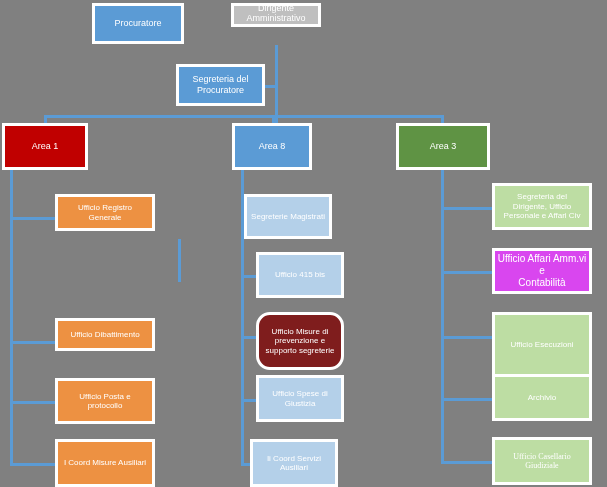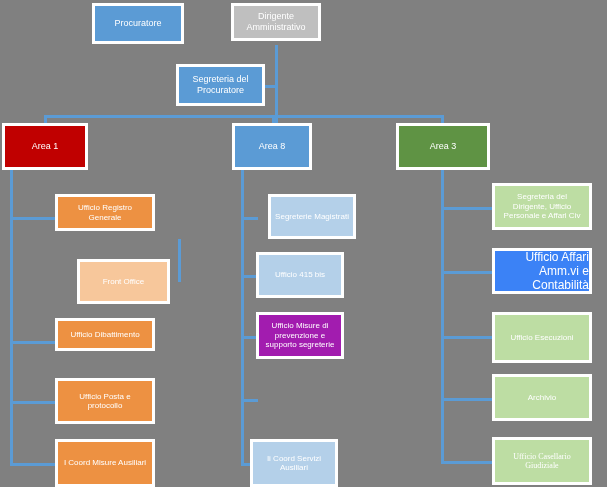--- a/index.html
+++ b/index.html
@@ -49,62 +49,63 @@
 
 <div id="chart">
 
 <div class="conn v" style="left: 275px; top: 45px; height: 78px; background: rgb(91, 155, 213);"></div>
     <div class="conn h" style="left: 265px; top: 85px; width: 11px; background: rgb(91, 155, 213);"></div>
     <div class="conn h" style="left: 44px; top: 115px; width: 400px; background: rgb(91, 155, 213);"></div>
     <div class="conn v" style="left: 44px; top: 115px; height: 9px; background: rgb(91, 155, 213);"></div>
     <div class="conn v" style="left: 272px; top: 115px; height: 9px; background: rgb(91, 155, 213);"></div>
     <div class="conn v" style="left: 441px; top: 115px; height: 9px; background: rgb(91, 155, 213);"></div>
     <div class="node" style="left: 92px; top: 3px; width: 92px; height: 41px; background: rgb(91, 155, 213); font-size: 9px;"><span>Procuratore</span></div>
-    <div class="node" style="left: 231px; top: 3px; width: 90px; height: 38px; background: rgb(191, 191, 191); font-size: 9px;"><span>Dirigente
+    <div class="node" style="left: 231px; top: 3px; width: 90px; height: 24px; background: rgb(191, 191, 191); font-size: 9px; align-items: flex-end;"><span>Dirigente
 Amministrativo</span></div>
     <div class="node" style="left: 176px; top: 64px; width: 89px; height: 42px; background: rgb(91, 155, 213); font-size: 9px;"><span>Segreteria del
 Procuratore</span></div>
     <div class="node" style="left: 2px; top: 123px; width: 86px; height: 47px; background: rgb(192, 0, 0); font-size: 9px;"><span>Area 1</span></div>
     <div class="node" style="left: 232px; top: 123px; width: 80px; height: 47px; background: rgb(91, 155, 213); font-size: 9px;"><span>Area 8</span></div>
     <div class="node" style="left: 396px; top: 123px; width: 94px; height: 47px; background: rgb(95, 147, 68); font-size: 9px;"><span>Area 3</span></div>
     <div class="conn v" style="left: 10px; top: 170px; height: 296px; background: rgb(91, 155, 213);"></div>
     <div class="conn h" style="left: 10px; top: 217px; width: 47px; background: rgb(91, 155, 213);"></div>
     <div class="node" style="left: 55px; top: 194px; width: 100px; height: 37px; background: rgb(237, 145, 66); font-size: 8px;"><span>Ufficio Registro
 Generale</span></div>
     <div class="conn v" style="left: 178px; top: 239px; height: 43px; background: rgb(91, 155, 213);"></div>
     <div class="conn h" style="left: 178px; top: 282px; background: rgb(91, 155, 213);"></div>
-    <div class="node" style="left: 77px; top: 259px; width: 93px; height: 45px; background: rgb(247, 199, 155); font-size: 8px;"><span>Front Office</span></div>
     <div class="conn h" style="left: 10px; top: 341px; width: 47px; background: rgb(91, 155, 213);"></div>
     <div class="node" style="left: 55px; top: 318px; width: 100px; height: 33px; background: rgb(237, 145, 66); font-size: 8px;"><span>Ufficio Dibattimento</span></div>
     <div class="conn h" style="left: 10px; top: 401px; width: 47px; background: rgb(91, 155, 213);"></div>
     <div class="node" style="left: 55px; top: 378px; width: 100px; height: 46px; background: rgb(237, 145, 66); font-size: 8px;"><span>Ufficio Posta e
 protocollo</span></div>
     <div class="conn h" style="left: 10px; top: 463px; width: 47px; background: rgb(91, 155, 213);"></div>
     <div class="node" style="left: 55px; top: 439px; width: 100px; height: 48px; background: rgb(237, 145, 66); font-size: 8px;"><span>I Coord Misure Ausiliari</span></div>
     <div class="conn v" style="left: 241px; top: 170px; height: 296px; background: rgb(91, 155, 213);"></div>
     <div class="conn h" style="left: 241px; top: 217px; width: 17px; background: rgb(91, 155, 213);"></div>
-    <div class="node" style="left: 268px; top: 194px; width: 88px; height: 45px; background: rgb(180, 208, 233); font-size: 8px; align-items: center;"><span>Segreterie Magistrati</span></div>
+    <div class="node" style="left: 244px; top: 194px; width: 88px; height: 45px; background: rgb(180, 208, 233); font-size: 8px; align-items: center;"><span>Segreterie Magistrati</span></div>
     <div class="conn h" style="left: 241px; top: 275px; width: 17px; background: rgb(91, 155, 213);"></div>
     <div class="node" style="left: 256px; top: 252px; width: 88px; height: 46px; background: rgb(180, 208, 233); font-size: 8px;"><span>Ufficio 415 bis</span></div>
     <div class="conn h" style="left: 241px; top: 336px; width: 17px; background: rgb(91, 155, 213);"></div>
-    <div class="node" style="left: 256px; top: 312px; width: 88px; height: 47px; background: #a21caf; font-size: 8px;"><span>Ufficio Misure di
+    <div class="node" style="left: 256px; top: 312px; width: 88px; height: 58px; background: #7f1d1d; font-size: 8px; border-radius: 14px;"><span>Ufficio Misure di
 prevenzione e
 supporto segreterie</span></div>
     <div class="conn h" style="left: 241px; top: 399px; width: 17px; background: rgb(91, 155, 213);"></div>
+    <div class="node" style="left: 256px; top: 375px; width: 88px; height: 47px; background: rgb(180, 208, 233); font-size: 8px;"><span>Ufficio Spese di
+Giustizia</span></div>
     <div class="conn h" style="left: 241px; top: 463px; width: 17px; background: rgb(91, 155, 213);"></div>
     <div class="node" style="left: 250px; top: 439px; width: 88px; height: 48px; background: rgb(180, 208, 233); font-size: 8px;"><span>Ii Coord Servizi
 Ausiliari</span></div>
     <div class="conn v" style="left: 441px; top: 170px; height: 294px; background: rgb(91, 155, 213);"></div>
     <div class="conn h" style="left: 441px; top: 207px; width: 53px; background: rgb(91, 155, 213);"></div>
     <div class="node" style="left: 492px; top: 183px; width: 100px; height: 47px; background: rgb(189, 221, 163); font-size: 8px;"><span>Segreteria del
 Dirigente, Ufficio
 Personale e Affari Civ</span></div>
     <div class="conn h" style="left: 441px; top: 271px; width: 53px; background: rgb(91, 155, 213);"></div>
-    <div class="node" style="left: 492px; top: 248px; width: 100px; height: 46px; background: #3b82f6; font-size: 12px; text-align: right;"><span>Ufficio Affari Amm.vi e
+    <div class="node" style="left: 492px; top: 248px; width: 100px; height: 46px; background: #d946ef; font-size: 10px;"><span>Ufficio Affari Amm.vi e
 Contabilità</span></div>
     <div class="conn h" style="left: 441px; top: 336px; width: 53px; background: rgb(91, 155, 213);"></div>
-    <div class="node" style="left: 492px; top: 312px; width: 100px; height: 51px; background: rgb(189, 221, 163); font-size: 8px;"><span>Ufficio Esecuzioni</span></div>
+    <div class="node" style="left: 492px; top: 312px; width: 100px; height: 65px; background: rgb(189, 221, 163); font-size: 8px;"><span>Ufficio Esecuzioni</span></div>
     <div class="conn h" style="left: 441px; top: 398px; width: 53px; background: rgb(91, 155, 213);"></div>
     <div class="node" style="left: 492px; top: 374px; width: 100px; height: 47px; background: rgb(189, 221, 163); font-size: 8px;"><span>Archivio</span></div>
     <div class="conn h" style="left: 441px; top: 461px; width: 53px; background: rgb(91, 155, 213);"></div>
     <div class="node" style="left: 492px; top: 437px; width: 100px; height: 48px; background: rgb(189, 221, 163); font-size: 8px; font-family: Liberation Serif, serif;"><span>Ufficio Casellario
 Giudiziale</span></div>
   </div>
 
 </body></html>

